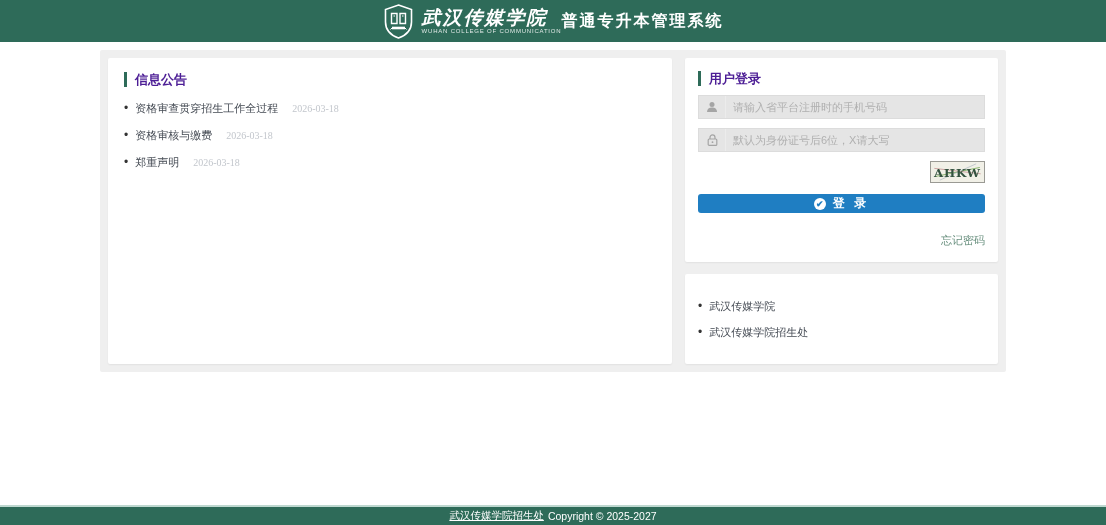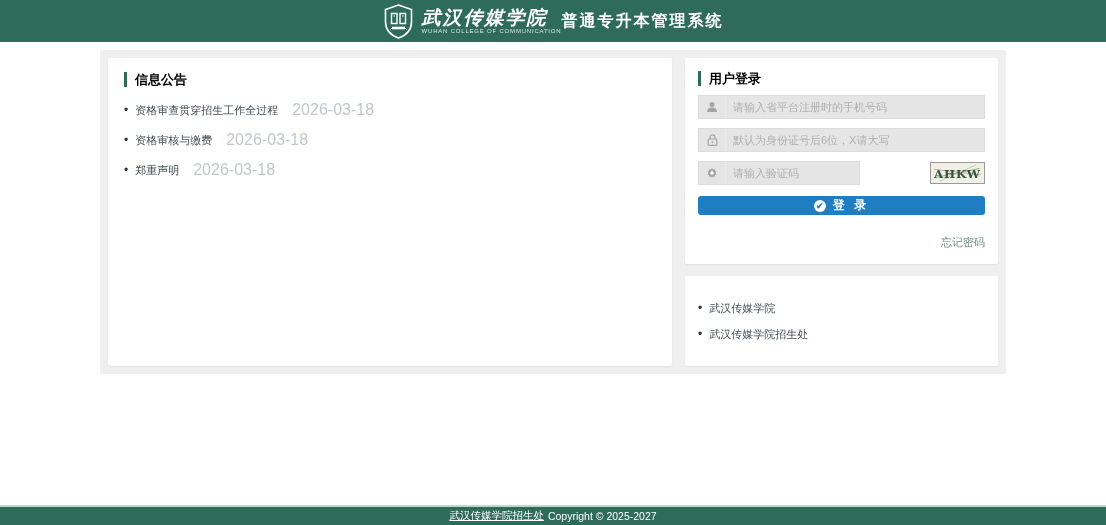--- a/index.html
+++ b/index.html
@@ -57,38 +57,38 @@
     border-radius: 2px;
   }
   .card {
     background: #ffffff;
     box-shadow: 0 1px 2px rgba(0,0,0,0.06);
     border-radius: 2px;
   }
   .panel-heading {
     border-left: 3px solid #2e6b59;
     padding-left: 8px;
-    color: #000000;
+    color: #4c1d95;
     font-size: 13px;
     font-weight: bold;
     line-height: 15px;
   }
 
   
   .announce-card { flex: 1; padding: 14px 16px; }
   .announce-list { list-style: none; margin-top: 14px; }
   .announce-item {
     display: flex;
     align-items: center;
     margin-bottom: 12px;
     font-size: 11px;
   }
   .bullet { color: #333; margin-right: 7px; font-size: 12px; line-height: 11px; }
   .announce-link { color: #454b54; text-decoration: none; cursor: pointer; }
-  .announce-date { color: #c2c6cc; font-size: 16px; margin-left: 14px; }
+  .announce-date { color: #c2c6cc; font-size: 10px; margin-left: 14px; font-family: Liberation Serif, serif; }
 
   
   .right-col { width: 313px; display: flex; flex-direction: column; gap: 12px; }
 
   
   .login-card { padding: 13px 13px 14px 13px; }
   .input-row {
     display: flex;
     align-items: center;
     border: 1px solid #dcdcdc;
@@ -253,29 +253,20 @@
           <svg width="11" height="12" viewBox="0 0 11 12">
             <rect x="1.2" y="5" width="8.6" height="6.4" rx="1" fill="none" stroke="#a5a5a5" stroke-width="1.2"></rect>
             <path d="M3 5 V3.4 a2.5 2.5 0 0 1 5 0 V5" fill="none" stroke="#a5a5a5" stroke-width="1.2"></path>
             <circle cx="5.5" cy="8.2" r="0.9" fill="#a5a5a5"></circle>
           </svg>
         </span>
         <input type="password" placeholder="默认为身份证号后6位，X请大写" style="">
       </div>
 
       <div class="captcha-line">
-        <div class="input-row captcha-box">
-          <span class="icon-cell">
-            <svg width="12" height="12" viewBox="0 0 12 12">
-              <path d="M6 1 l0.9 1.5 1.7-0.4 0.4 1.7 1.5 0.9 -1 1.3 1 1.3 -1.5 0.9 -0.4 1.7 -1.7-0.4 L6 11 l-0.9-1.5 -1.7 0.4 -0.4-1.7 -1.5-0.9 1-1.3 -1-1.3 1.5-0.9 0.4-1.7 1.7 0.4 Z" fill="#a5a5a5"></path>
-              <circle cx="6" cy="6" r="1.7" fill="#ffffff"></circle>
-            </svg>
-          </span>
-          <input type="text" placeholder="请输入验证码" style="">
-        </div>
         <svg class="captcha-img" viewBox="0 0 55 22">
           <line x1="3" y1="16" x2="52" y2="6" stroke="#7fae62" stroke-width="1"></line>
           <line x1="2" y1="7" x2="53" y2="13" stroke="#c08a8a" stroke-width="0.8"></line>
           <line x1="8" y1="20" x2="48" y2="2" stroke="#9aa7b5" stroke-width="0.6"></line>
           <text x="27.5" y="16" text-anchor="middle" font-family="'DejaVu Serif', serif" font-size="13" font-weight="bold" fill="#33523f" letter-spacing="1">AHKW</text>
         </svg>
       </div>
 
       <button class="login-btn">
         <span class="check-circle">✔</span>

